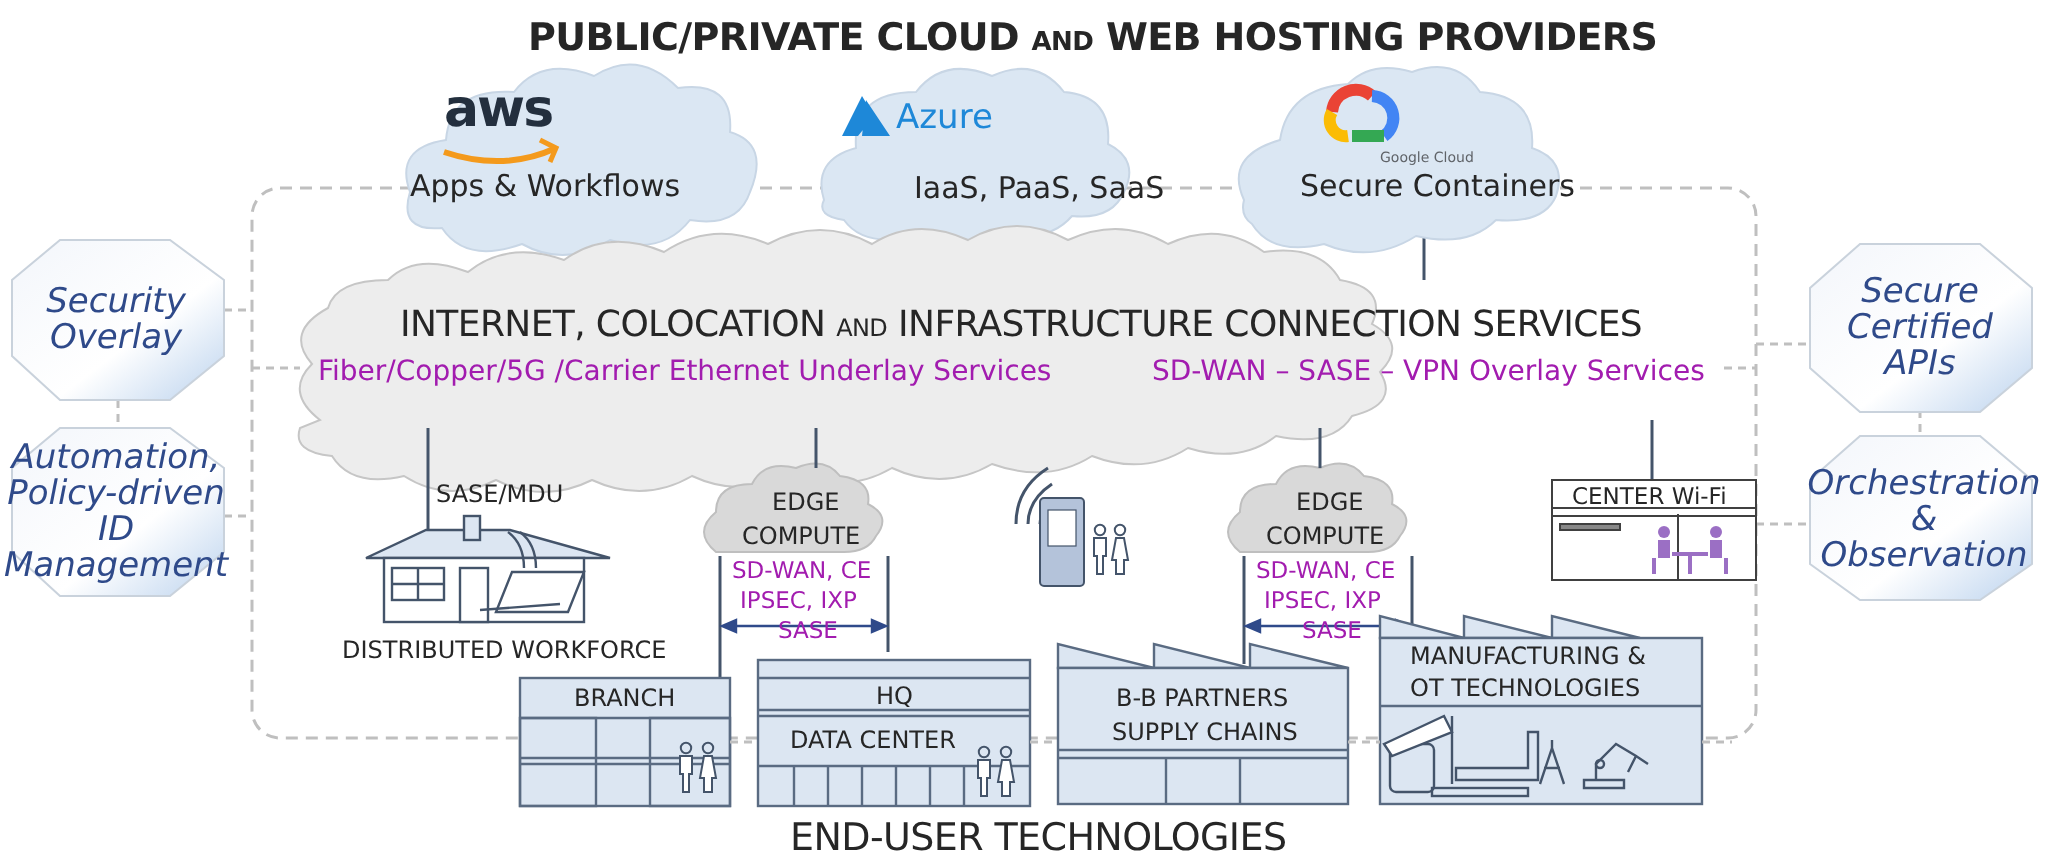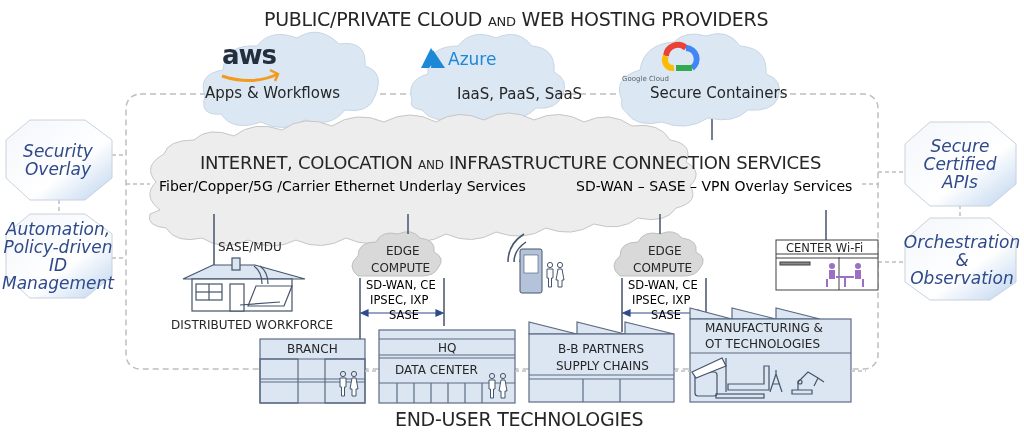--- a/index.html
+++ b/index.html
@@ -2,21 +2,21 @@
 <html><head>
 <meta charset="utf-8">
 <style>
   html,body{margin:0;padding:0;background:#ffffff;}
   body{width:1024px;height:434px;position:relative;overflow:hidden;font-family:"DejaVu Sans","Liberation Sans",sans-serif;color:#262626;}
   svg{position:absolute;left:0;top:0;}
   .t{position:absolute;white-space:nowrap;}
   .title{font-size:19px;letter-spacing:-0.3px;color:#262626;}
   .sc{font-size:13px;}
   .cloudlbl{font-size:15px;color:#262626;}
-  .blue{color:#000000;}
+  .blue{color:#a21caf;}
   .oct{position:absolute;width:104px;height:96px;display:flex;align-items:center;justify-content:center;text-align:center;font-size:17px;line-height:18px;color:#2f4a8a;font-style:italic;}
   .bl{font-size:12px;color:#262626;}
   .small{font-size:11.5px;}
 </style>
 </head>
 <body>
 
 <svg width="1024" height="434" viewBox="0 0 1024 434">
   <defs>
     <linearGradient id="octg" x1="0" y1="0" x2="1" y2="1">
@@ -197,31 +197,31 @@
     <path d="M792,394 h20 v-4 h-20 z M798,390 v-8 l10,-10 l10,6 l-4,8 M818,378 l6,4"></path>
     <circle cx="800" cy="382" r="2"></circle>
   </g>
 
   <line x1="365" y1="371" x2="379" y2="371" stroke="#bfbfbf" stroke-width="1.5" stroke-dasharray="4,3"></line>
   <line x1="515" y1="371" x2="529" y2="371" stroke="#bfbfbf" stroke-width="1.5" stroke-dasharray="4,3"></line>
   <line x1="674" y1="371" x2="690" y2="371" stroke="#bfbfbf" stroke-width="1.5" stroke-dasharray="4,3"></line>
   <line x1="851" y1="371" x2="866" y2="371" stroke="#bfbfbf" stroke-width="1.5" stroke-dasharray="4,3"></line>
 </svg>
 
-<div class="t title" style="left:264px;top:8px;">
+<div class="t title" style="left:264px;top:8px;font-weight:bold;">
   <span>PUBLIC/PRIVATE CLOUD</span>
   <span class="sc">AND</span>
   <span>WEB HOSTING PROVIDERS</span>
 </div>
 
 <div class="t" style="left:222px;top:40px;font-size:26px;color:#232f3e;font-weight:bold;letter-spacing:-1px;">aws</div>
 <div class="t cloudlbl" style="left:205px;top:84px;">Apps &amp; Workflows</div>
 <div class="t" style="left:448px;top:49px;font-size:17px;color:#1e88d8;">Azure</div>
 <div class="t cloudlbl" style="left:457px;top:85px;">IaaS, PaaS, SaaS</div>
-<div class="t" style="left:622px;top:75px;font-size:7px;color:#5f6368;text-align:right;">Google Cloud</div>
+<div class="t" style="left:690px;top:75px;font-size:7px;color:#5f6368;text-align:right;">Google Cloud</div>
 <div class="t cloudlbl" style="left:650px;top:84px;">Secure Containers</div>
 
 <div class="t" style="left:200px;top:152px;font-size:18px;color:#262626;letter-spacing:-0.3px;">
   <span>INTERNET, COLOCATION</span>
   <span style="font-size:12px">AND</span>
   <span>INFRASTRUCTURE CONNECTION SERVICES</span>
 </div>
 <div class="t blue" style="left:159px;top:178px;font-size:14px;">Fiber/Copper/5G /Carrier Ethernet Underlay Services</div>
 <div class="t blue" style="left:576px;top:178px;font-size:14px;">SD-WAN – SASE – VPN Overlay Services</div>
 

